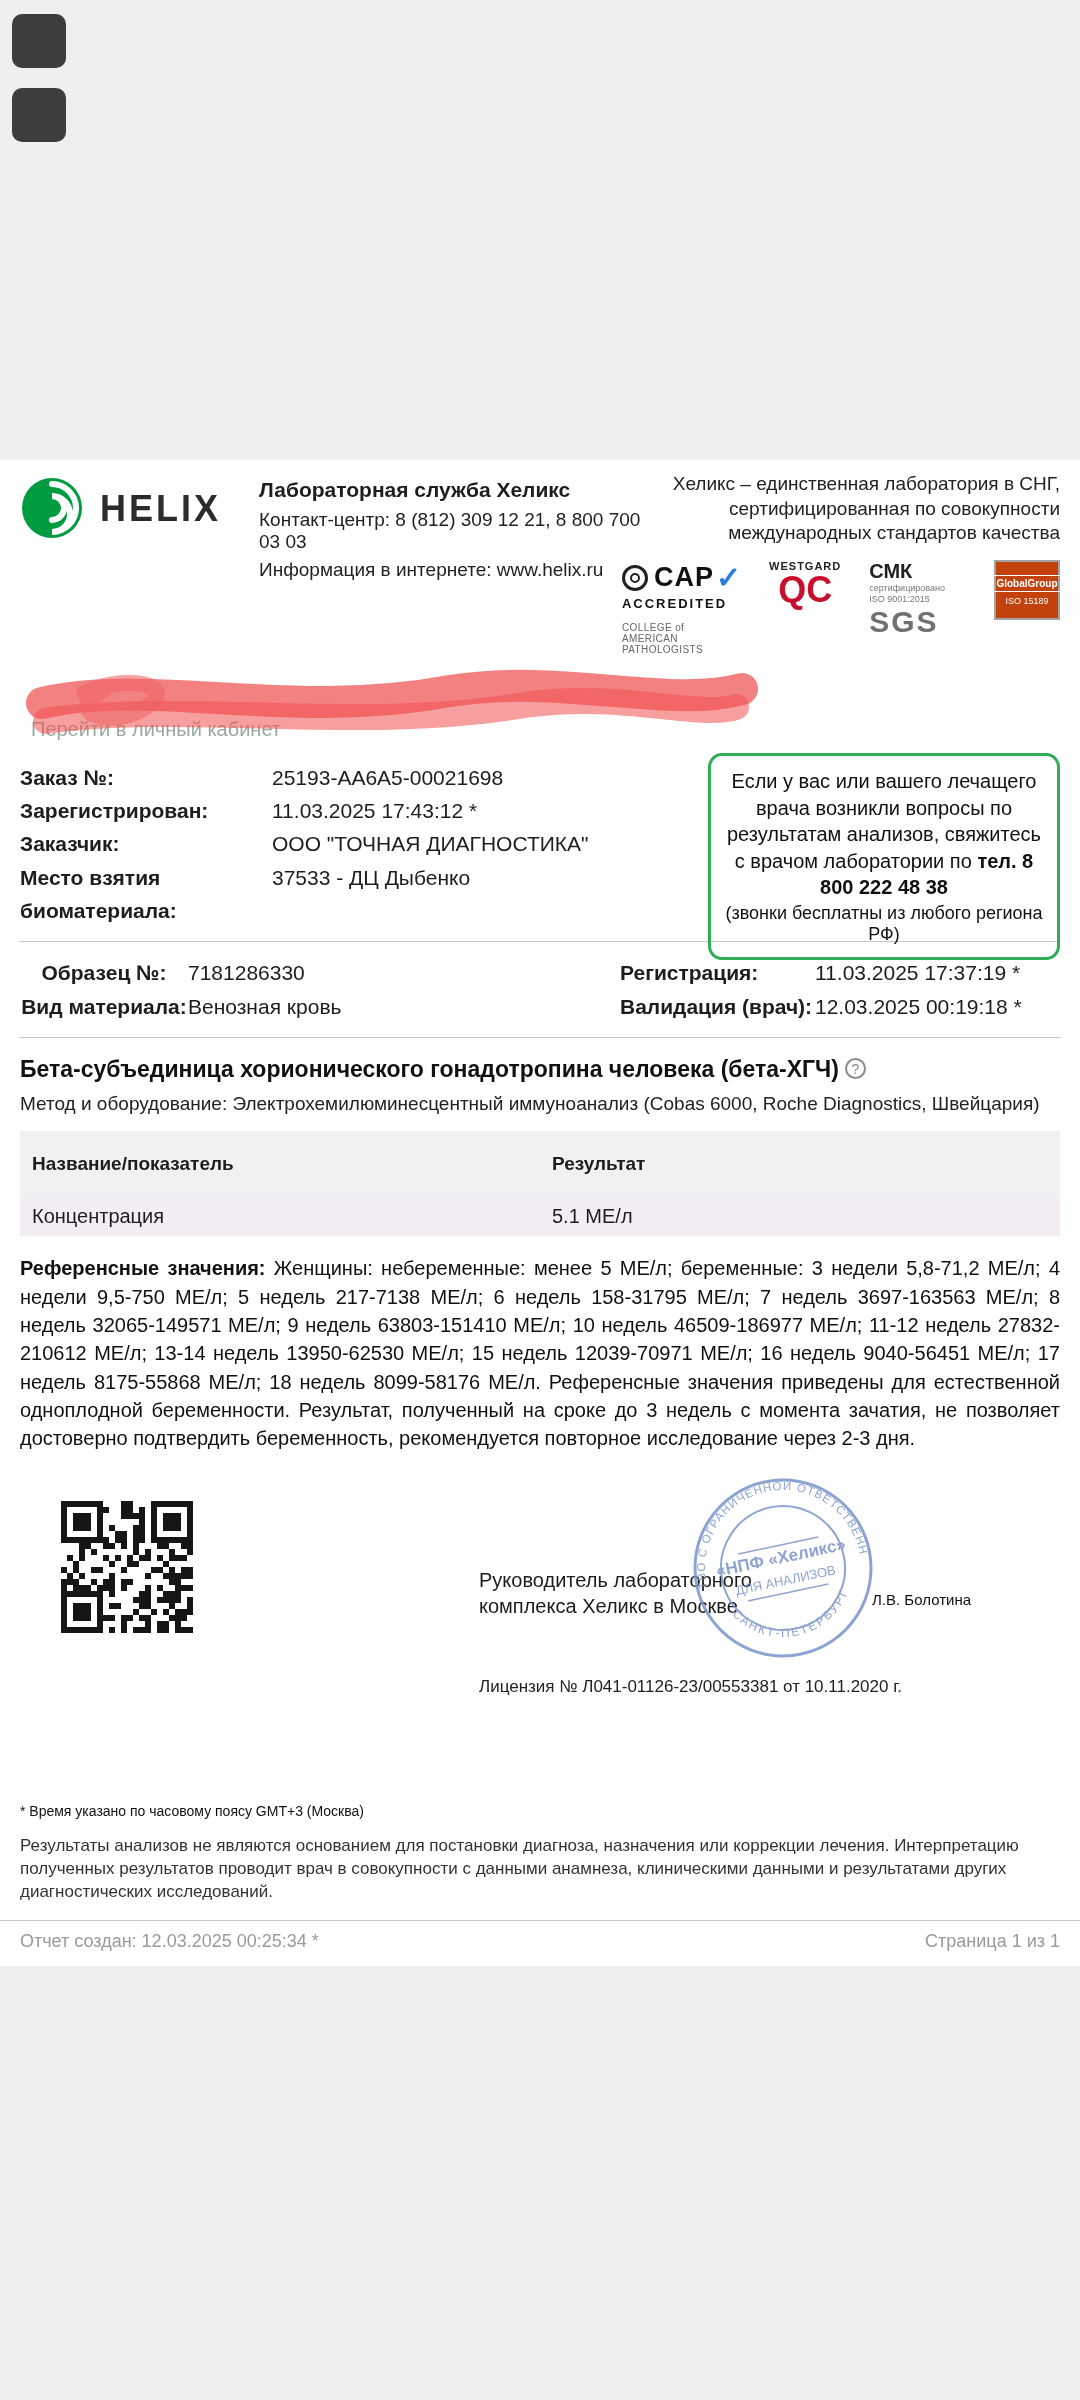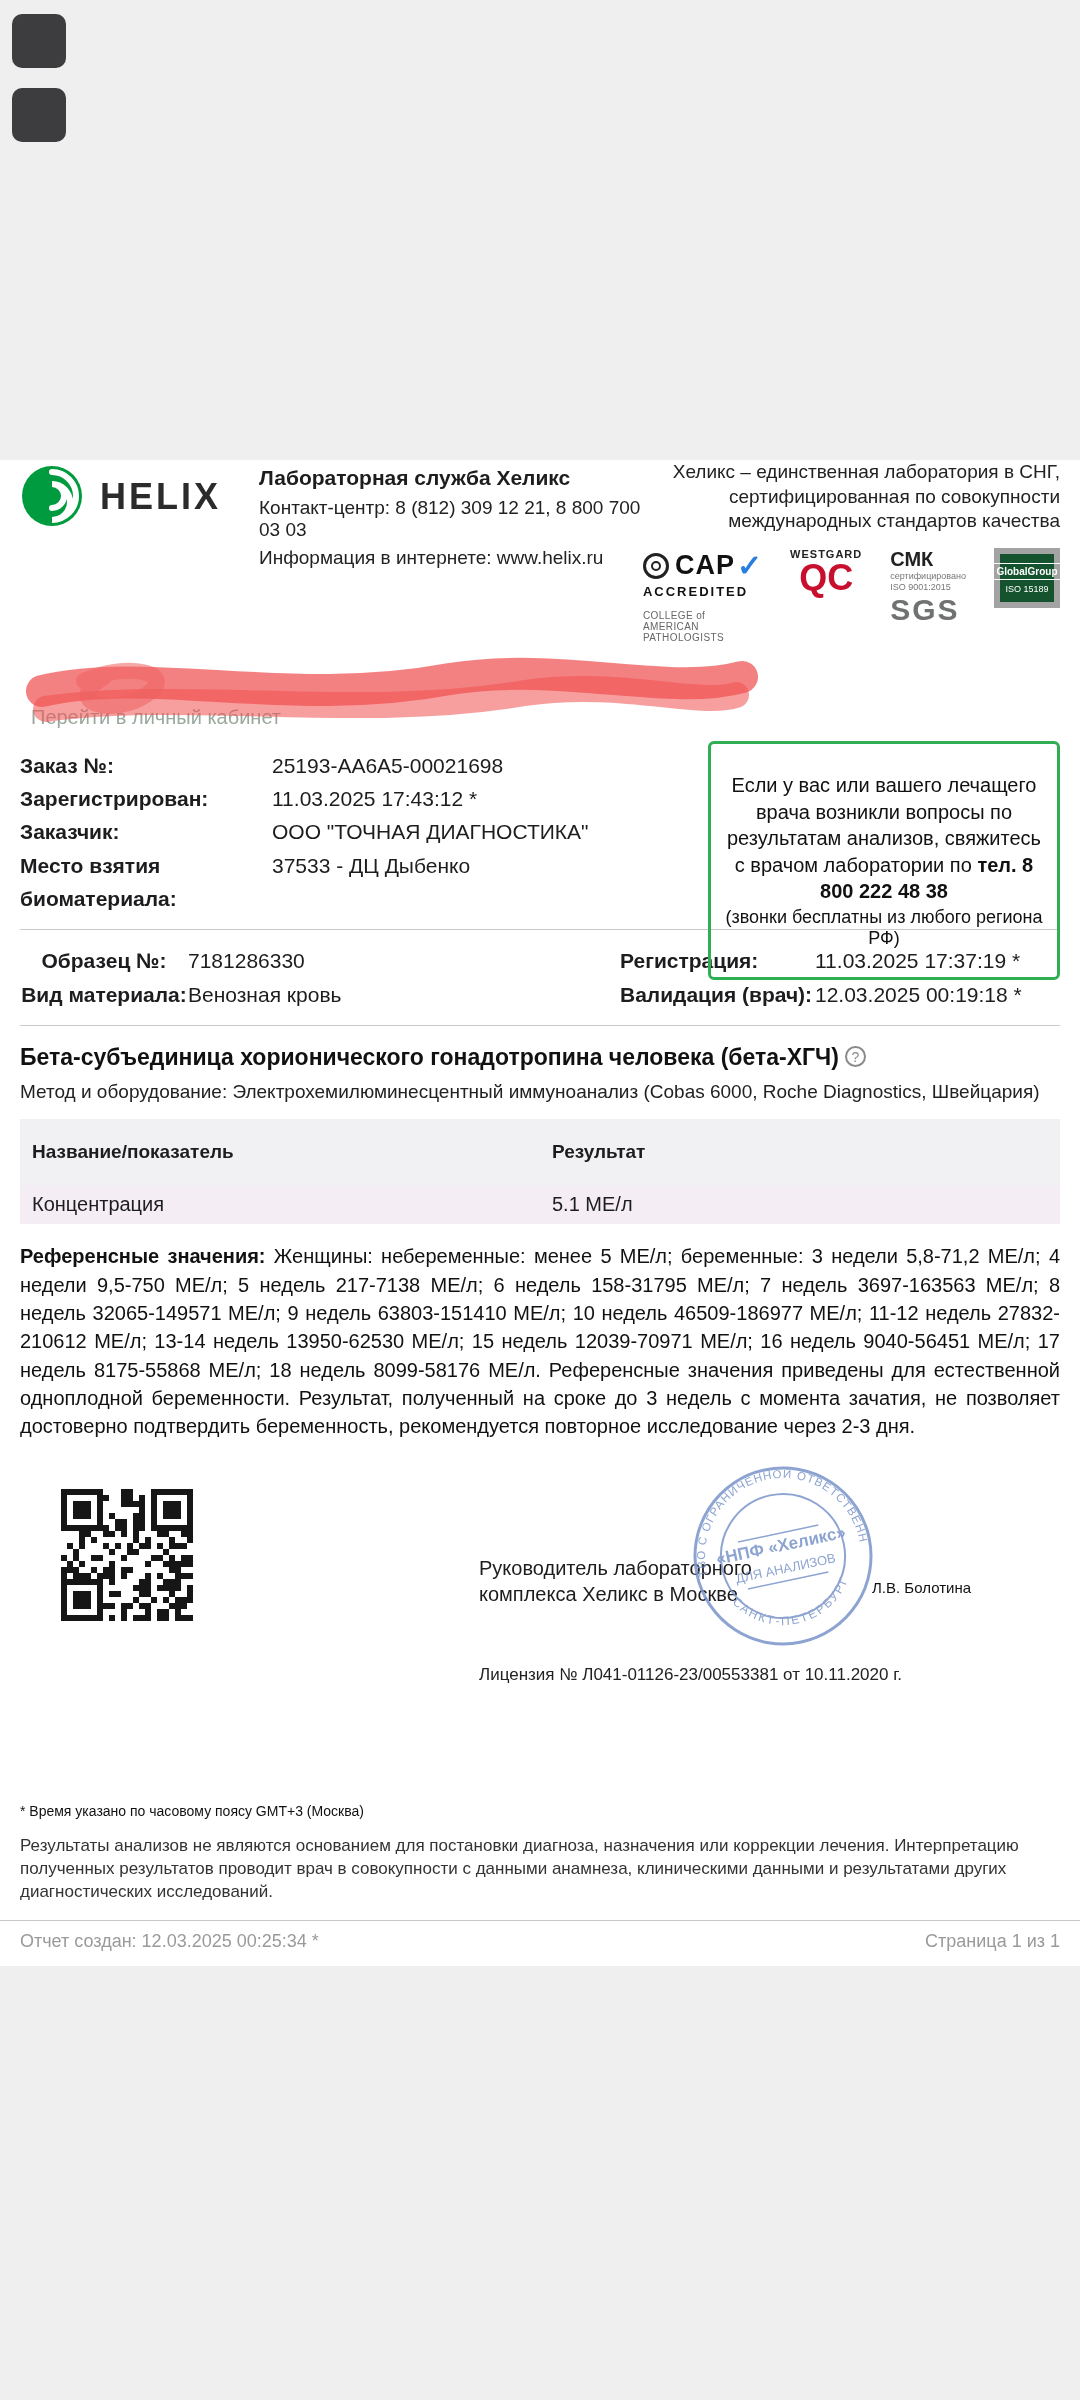--- a/index.html
+++ b/index.html
@@ -20,21 +20,21 @@
 
   .doc {
     position:absolute; top:460px; left:0;
     width:1080px; height:1506px;
     background:#ffffff;
     padding:0 20px;
     display:flex; flex-direction:column;
   }
 
   
-  .report-header { display:flex; padding-top:0; }
+  .report-header { display:flex; padding-top:12px; }
   .brand-block { display:flex; gap:16px; align-items:flex-start; }
   .helix-logo { width:64px; height:64px; flex:0 0 auto; margin-top:4px; }
   .brand-word { font-size:36px; font-weight:bold; color:#2b2b2b; letter-spacing:3px; margin-top:16px; }
   .lab-info { margin-left:22px; margin-top:6px; }
   .lab-name { font-weight:bold; font-size:21px; margin-bottom:7px; }
   .lab-line { font-size:19px; margin-bottom:6px; color:#222; }
   .header-right { margin-left:auto; width:400px; }
   .cert-text { font-size:19px; line-height:1.3; text-align:right; color:#222; }
   .badges { display:flex; justify-content:flex-end; gap:28px; margin-top:14px; align-items:flex-start; }
   .badge-cap { text-align:left; }
@@ -46,41 +46,41 @@
   .cap-accred { font-size:13px; font-weight:bold; letter-spacing:2px; color:#111; margin-top:1px; }
   .cap-caption { font-size:10px; color:#666; margin-top:11px; letter-spacing:.4px; }
   .badge-wg { text-align:center; }
   .wg-top { font-size:11px; font-weight:bold; letter-spacing:1px; color:#222; }
   .wg-main { font-size:36px; font-weight:bold; color:#c8102e; line-height:1; }
   .badge-smk { text-align:left; }
   .smk-top { font-size:20px; font-weight:bold; color:#222; }
   .smk-caption { font-size:9px; color:#777; line-height:1.2; }
   .smk-main { font-size:30px; font-weight:bold; color:#6f7271; letter-spacing:2px; line-height:1.1; }
   .badge-global {
-    width:66px; height:60px; background:#14532d; color:#fff;
+    width:66px; height:60px; background:#c2410c; color:#fff;
     display:flex; flex-direction:column; align-items:center; justify-content:center;
-    gap:4px; border:6px solid #a3a3a3;
+    gap:4px; border:2px solid #a3a3a3;margin-left:21px;
   }
   .gg-line1 { font-size:10px; font-weight:bold; border-top:1px solid #fff; border-bottom:1px solid #fff; padding:2px 3px; }
   .gg-line2 { font-size:9px; }
 
   
   .redaction-zone { position:relative; height:84px; margin-top:6px; }
   .redaction-svg { position:absolute; left:0; top:0; }
   .cabinet-link { position:absolute; left:11px; bottom:4px; font-size:20px; color:#9aa89d; }
 
   
   .order-section { position:relative; margin-top:16px; min-height:148px; }
   .order-row { display:flex; font-size:21px; line-height:1.58; }
   .order-label { width:252px; font-weight:bold; flex:0 0 auto; }
   .order-value { }
   .notice-box {
     position:absolute; right:0px; top:-8px; width:352px;
-    border:3px solid #2fae53; border-radius:6px;
-    padding:28px 14px; text-align:center;
+    border:3px solid #2fae53; border-radius:14px;
+    padding:12px 14px; text-align:center;
   }
   .notice-main { font-size:20px; line-height:1.33; color:#111; }
   .notice-sub { font-size:18px; margin-top:2px; color:#111; }
 
   .hr { border:0; border-top:1px solid #c9c9c9; margin:14px 0 0 0; }
 
   
   .sample-section { display:flex; margin-top:14px; }
   .sample-left { width:600px; }
   .sample-right { flex:1; }

